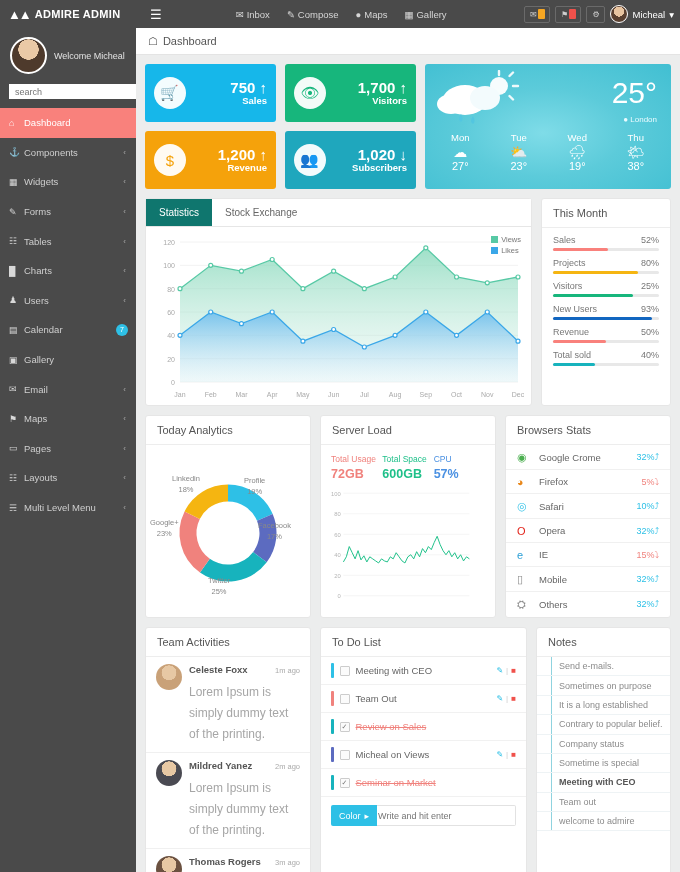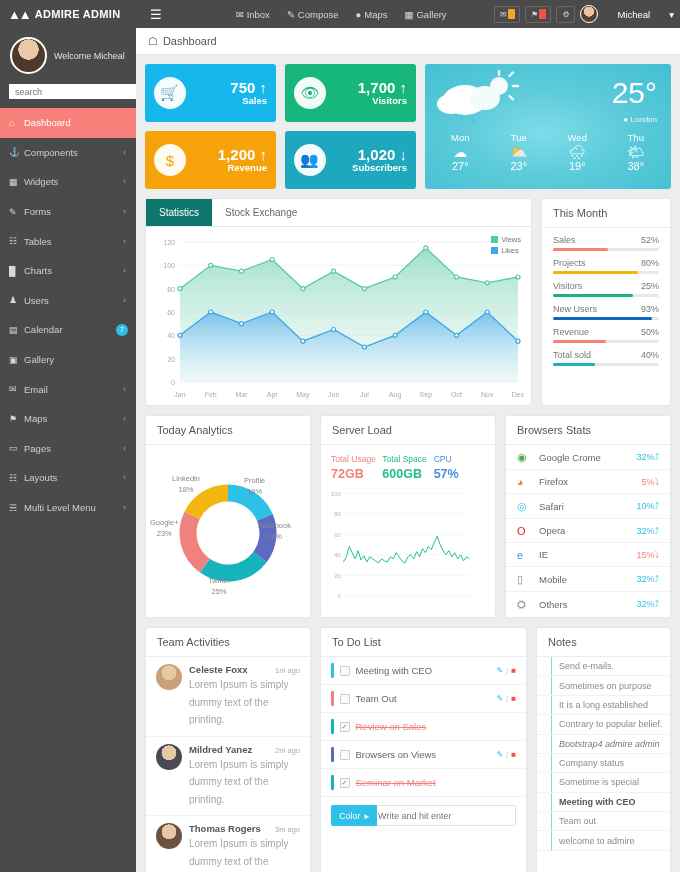--- a/index.html
+++ b/index.html
@@ -20,21 +20,21 @@
   .hamburger { color: #fff; font-size: 13px; margin-left: 14px; cursor: pointer; }
   .topnav { display: flex; gap: 17px; margin-left: 74px; }
   .topnav a { color: #d6d6d6; font-size: 9.5px; text-decoration: none; display: flex;
               align-items: center; gap: 3px; }
   .topright { position: absolute; right: 6px; display: flex; align-items: center; gap: 5px; }
   .icon-box { width: 26px; height: 17px; border: 1px solid #6a6a6a; border-radius: 2px;
               display: flex; align-items: center; justify-content: center; gap: 1px;
               cursor: pointer; }
   .icon-box .g { color: #cfcfcf; font-size: 8px; }
   .badge-sq { display: inline-block; width: 7px; height: 10px; border-radius: 1px; }
-  .user-chip { display: flex; align-items: center; gap: 19px; cursor: pointer; }
+  .user-chip { display: flex; align-items: center; gap: 4px; cursor: pointer; }
   .user-av { width: 18px; height: 18px; border-radius: 50%; background:
              radial-gradient(circle at 50% 35%, #e8c4a0 0 38%, #5a4030 39% 100%);
              border: 1.5px solid #fff; }
   .user-name { color: #fff; font-size: 9.5px; }
 
   
   .body-row { display: flex; flex: 1; min-height: 0; }
 
   
   .sidebar { width: 136px; background: #4a4a4a; flex: 0 0 136px; overflow: hidden; }
@@ -130,21 +130,21 @@
   .br-nm { flex: 1; }
   .br-pc { font-size: 9px; }
 
   
   .ta-row { display: flex; gap: 7px; padding: 7px 10px; border-bottom: 1px solid #f0f0f0; }
   .ta-av { width: 26px; height: 26px; border-radius: 50%; flex: 0 0 26px; }
   .ta-main { flex: 1; min-width: 0; }
   .ta-top { display: flex; justify-content: space-between; align-items: flex-end; }
   .ta-nm { font-size: 9.5px; color: #555; font-weight: bold; }
   .ta-tm { font-size: 7.5px; color: #aaa; }
-  .ta-tx { font-size: 10px; color: #a6a6a6; line-height: 1.75; margin-top: 1px; }
+  .ta-tx { font-size: 12px; color: #a6a6a6; line-height: 1.75; margin-top: 7px; }
 
   
   .td-row { display: flex; align-items: center; gap: 6px; padding: 6px 10px;
             border-bottom: 1px solid #f1f1f1; }
   .td-bar { width: 2.5px; height: 15px; border-radius: 1px; flex: 0 0 2.5px; }
   .td-cb { width: 10px; height: 10px; border: 1px solid #ccc; border-radius: 1px; flex: 0 0 10px;
            display: flex; align-items: center; justify-content: center; font-size: 7px;
            color: #777; background: #fbfbfb; cursor: pointer; }
   .td-tx { flex: 1; font-size: 9.5px; color: #666; }
   .td-tx.done { color: #f0827d; text-decoration: line-through; }
@@ -682,21 +682,21 @@
                   <span class="td-act"><span class="td-ed">✎</span>|<span class="td-dl">■</span></span>
                 </div>
                 <div class="td-row">
                   <div class="td-bar" style="background:#17b3bd"></div>
                   <div class="td-cb">✓</div>
                   <span class="td-tx done">Review on Sales</span>
                 </div>
                 <div class="td-row">
                   <div class="td-bar" style="background:#5c6bc0"></div>
                   <div class="td-cb"></div>
-                  <span class="td-tx">Browsers on Views</span>
+                  <span class="td-tx">Micheal on Views</span>
                   <span class="td-act"><span class="td-ed">✎</span>|<span class="td-dl">■</span></span>
                 </div>
                 <div class="td-row">
                   <div class="td-bar" style="background:#17b3bd"></div>
                   <div class="td-cb">✓</div>
                   <span class="td-tx done">Seminar on Market</span>
                 </div>
               </div>
             <div class="td-foot">
               <div class="td-color">
@@ -707,21 +707,20 @@
             </div>
           </div>
 
           <div class="panel" style="flex:0 0 135px">
             <div class="p-head">Notes</div>
             <div id="notes">
                 <div class="nt-row">Send e-mails.</div>
                 <div class="nt-row">Sometimes on purpose</div>
                 <div class="nt-row">It is a long established</div>
                 <div class="nt-row">Contrary to popular belief.</div>
-                <div class="nt-row italic">Bootstrap4 admire admin</div>
                 <div class="nt-row">Company status</div>
                 <div class="nt-row">Sometime is special</div>
                 <div class="nt-row bold">Meeting with CEO</div>
                 <div class="nt-row">Team out</div>
                 <div class="nt-row">welcome to admire</div>
               </div>
           </div>
         </div>
 
       </div>

